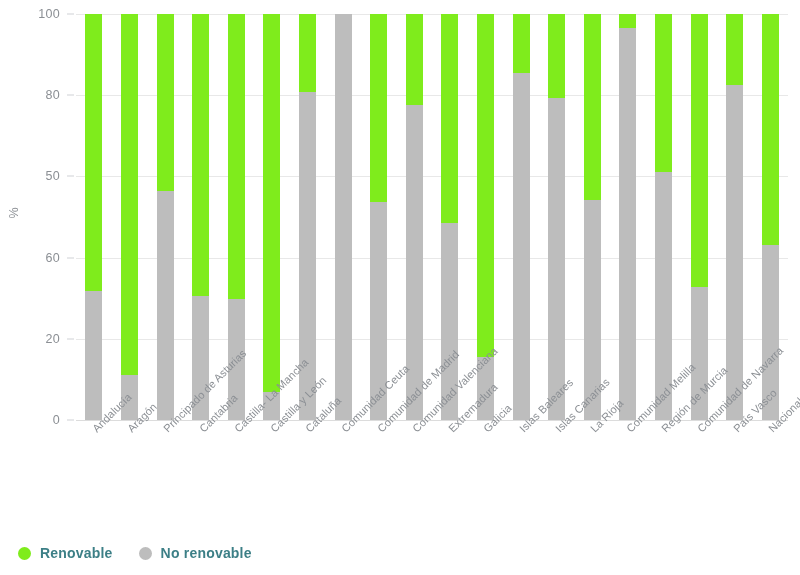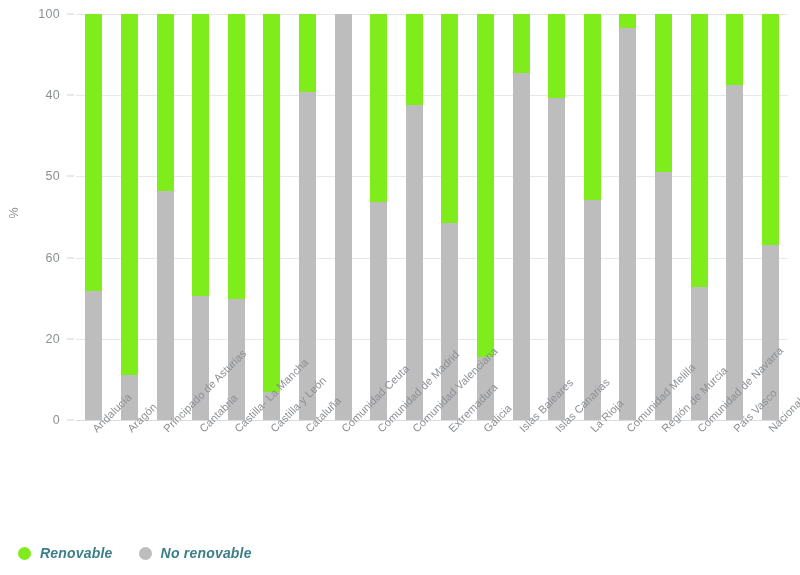--- a/index.html
+++ b/index.html
@@ -130,21 +130,20 @@
     left: 18px;
     top: 545px;
     display: flex;
     align-items: center;
     gap: 26px;
   }
   .legend-item {
     display: flex;
     align-items: center;
     gap: 9px;
-    font-style: italic;
   }
   .legend-swatch {
     width: 13px;
     height: 13px;
     border-radius: 50%;
     display: block;
   }
   .legend-label {
     font-size: 14px;
     font-weight: bold;
@@ -164,21 +163,21 @@
 </head>
 <body>
 
 <div id="chart-root">
 
   <div class="y-axis">
     <div class="y-axis-title">%</div>
     <div id="y-ticks">
         <div class="y-tick-label" style="top: 14px;">100</div>
         <div class="y-tick-mark" style="top: 14px;"></div>
-        <div class="y-tick-label" style="top: 95.2px;">40</div>
+        <div class="y-tick-label" style="top: 95.2px;">80</div>
         <div class="y-tick-mark" style="top: 95.2px;"></div>
         <div class="y-tick-label" style="top: 176.4px;">50</div>
         <div class="y-tick-mark" style="top: 176.4px;"></div>
         <div class="y-tick-label" style="top: 257.6px;">60</div>
         <div class="y-tick-mark" style="top: 257.6px;"></div>
         <div class="y-tick-label" style="top: 338.8px;">20</div>
         <div class="y-tick-mark" style="top: 338.8px;"></div>
         <div class="y-tick-label" style="top: 420px;">0</div>
         <div class="y-tick-mark" style="top: 420px;"></div>
       </div>

